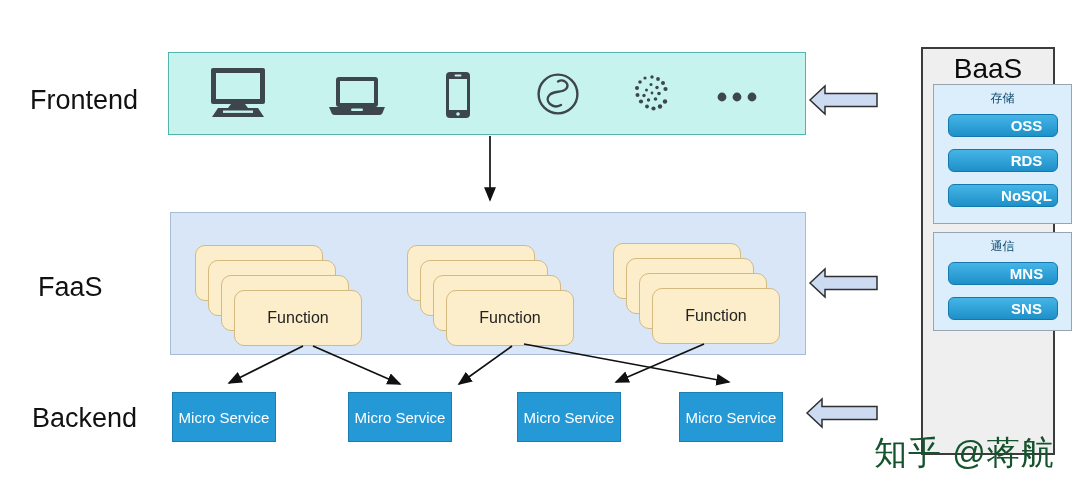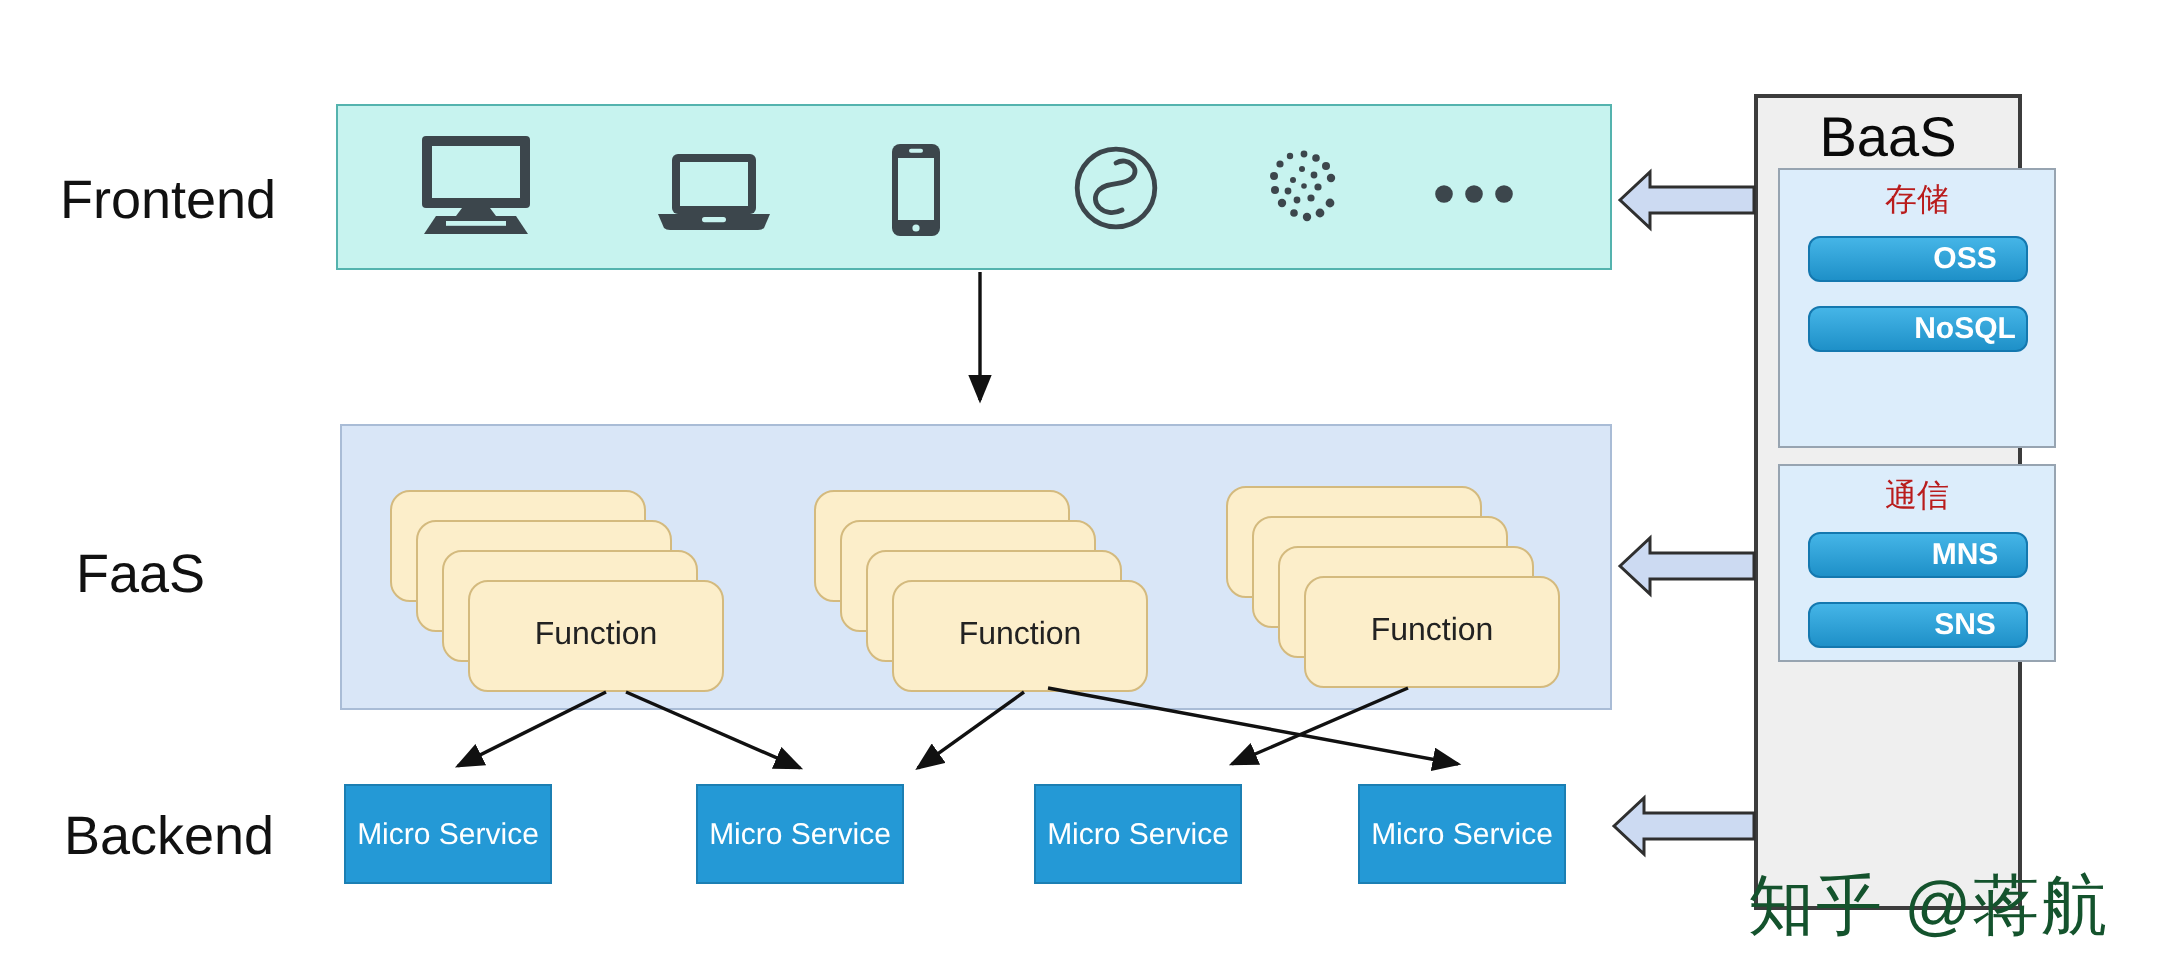--- a/index.html
+++ b/index.html
@@ -18,28 +18,28 @@
   .stack{position:absolute;width:167px;height:101px;}
   .card{position:absolute;width:128px;height:56px;background:#fceeca;
     border:1.5px solid #d4ba7e;border-radius:10px;box-sizing:border-box;}
   .card.front{display:flex;align-items:center;justify-content:center;
     font-size:16px;color:#222;}
   
   .ms-box{position:absolute;width:104px;height:50px;top:392px;background:#2499d6;
     border:1px solid #1b7fb3;box-sizing:border-box;color:#fff;font-size:15px;
     display:flex;align-items:center;justify-content:center;}
   
-  .baas{position:absolute;left:877px;top:47px;width:134px;height:408px;
+  .baas{position:absolute;left:921px;top:47px;width:134px;height:408px;
     background:#efefef;border:2px solid #3c3c3c;box-sizing:border-box;}
   .baas-title{position:absolute;top:4px;left:0;width:100%;text-align:center;
     font-size:28px;color:#0a0a0a;}
   .baas-group{position:absolute;left:10px;width:139px;background:#dcedfb;
     border:1px solid #97a4b1;box-sizing:border-box;display:flex;flex-direction:column;
     align-items:center;}
-  .baas-group-label{font-size:16px;color:#b91c1c;margin-top:5px;margin-bottom:7px;}
+  .baas-group-label{font-size:12px;color:#0c4a6e;margin-top:5px;margin-bottom:7px;}
   .baas-btn{width:110px;height:23px;margin-bottom:12px;border-radius:6px;
     background:linear-gradient(180deg,#45b5e7 0%,#1e90c8 100%);
     border:1.5px solid #1478af;box-sizing:border-box;color:#fff;font-weight:bold;
     font-size:15px;display:flex;align-items:center;justify-content:center;flex:none;padding-left:48px;}
   
   #overlay{position:absolute;left:0;top:0;z-index:10;pointer-events:none;}
   .watermark{position:absolute;left:874px;top:431px;z-index:60;font-size:33px;
     color:#14532d;white-space:nowrap;letter-spacing:1px;}
 </style>
 </head>
@@ -138,20 +138,21 @@
   <div class="ms-box" style="left:348px">Micro Service</div>
   <div class="ms-box" style="left:517px">Micro Service</div>
   <div class="ms-box" style="left:679px">Micro Service</div>
 
   <div class="baas">
     <div class="baas-title">BaaS</div>
 
     <div class="baas-group" style="top:35px;height:140px">
       <div class="baas-group-label">存储</div>
       <div class="baas-btn">OSS</div>
+      <div class="baas-btn">RDS</div>
       <div class="baas-btn">NoSQL</div>
     </div>
 
     <div class="baas-group" style="top:183px;height:99px">
       <div class="baas-group-label">通信</div>
       <div class="baas-btn">MNS</div>
       <div class="baas-btn">SNS</div>
     </div>
 
   </div>

